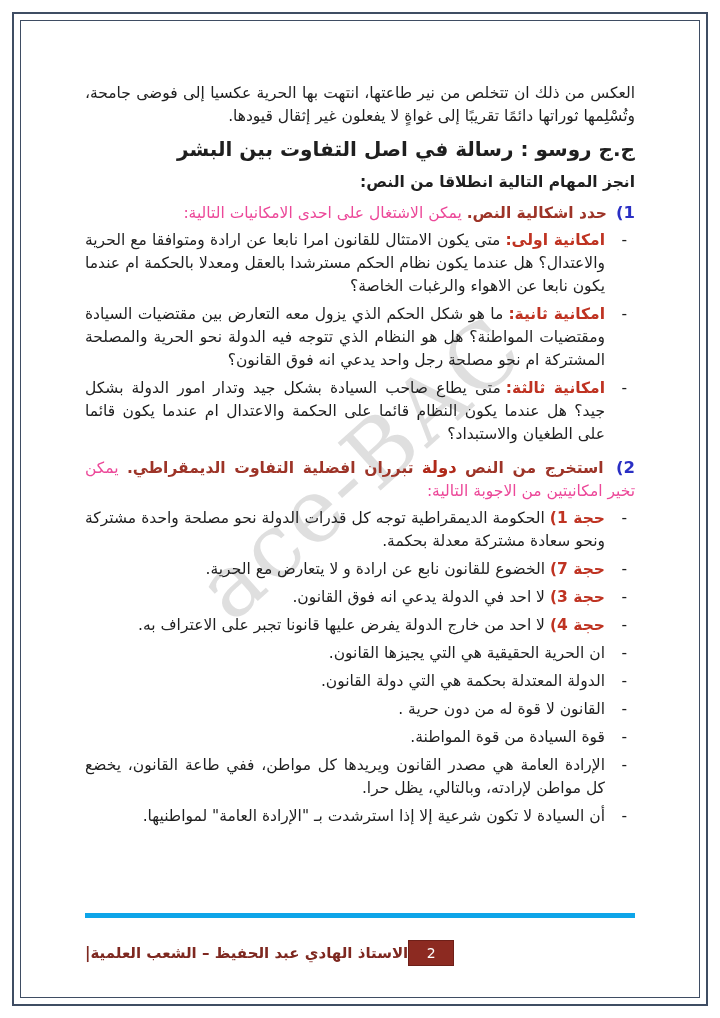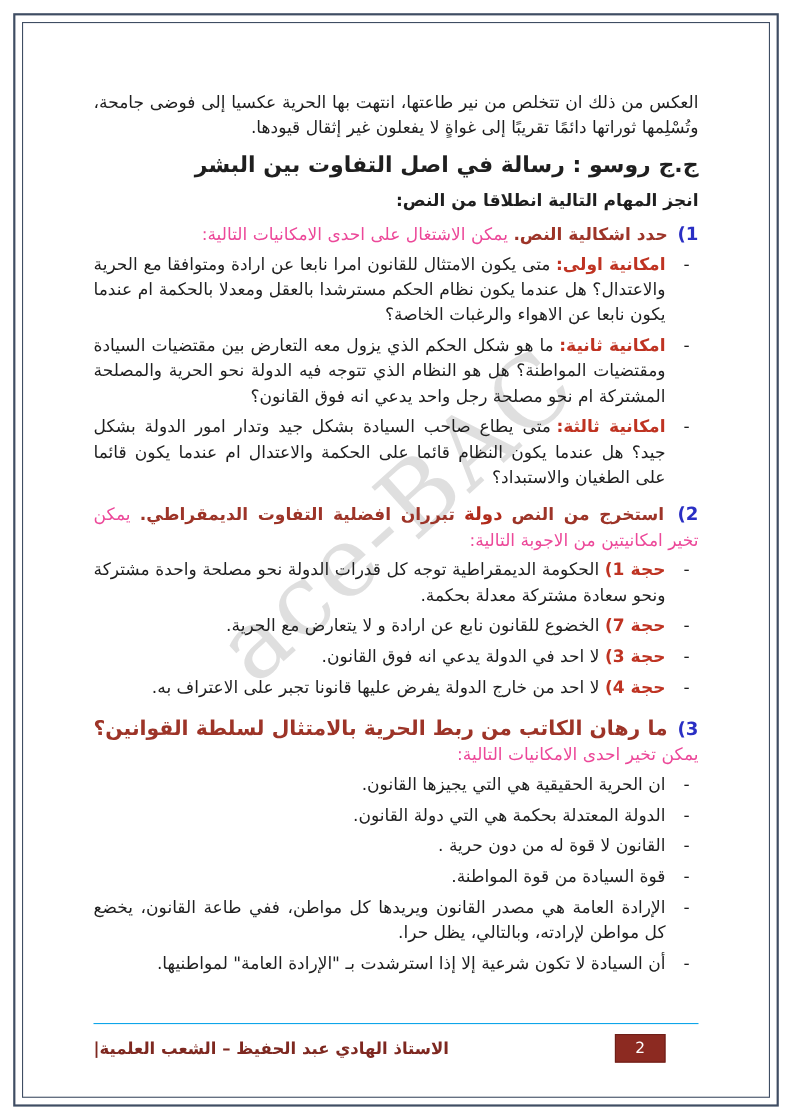--- a/index.html
+++ b/index.html
@@ -93,24 +93,24 @@
     font-weight: bold;
     margin-inline-end: 5px;
   }
   .footer {
     position: absolute;
     left: 85px;
     right: 85px;
     bottom: 52px;
     display: flex;
     flex-direction: row;
-    justify-content: space-between;
+    justify-content: flex-start;
     align-items: center;
-    border-top: 1px solid #0ea5e9;
-    padding-top: 9px;
+    border-top: 5px solid #0ea5e9;
+    padding-top: 22px;
     z-index: 1;
   }
   .footer-text {
     direction: rtl;
     font-weight: bold;
     font-size: 15px;
     color: #7e2820;
   }
   .page-num-box {
     background: #8c2a21;
@@ -181,25 +181,20 @@
       <div class="bullet">
         <span class="dash">-</span>
         <p class="btext"><span class="opt-label">حجة 3)</span><span>لا احد في الدولة يدعي انه فوق القانون.</span></p>
       </div>
       <div class="bullet">
         <span class="dash">-</span>
         <p class="btext"><span class="opt-label">حجة 4)</span><span>لا احد من خارج الدولة يفرض عليها قانونا تجبر على الاعتراف به.</span></p>
       </div>
     </div>
 
-    <p class="qhead mt-lg">
-      <span class="qnum">3)</span>
-      <span class="qtitle big">ما رهان الكاتب من ربط الحرية بالامتثال لسلطة القوانين؟</span>
-      <span class="qtail">يمكن تخير احدى الامكانيات التالية:</span>
-    </p>
     <div class="bullets">
       <div class="bullet">
         <span class="dash">-</span>
         <p class="btext"><span>ان الحرية الحقيقية هي التي يجيزها القانون.</span></p>
       </div>
       <div class="bullet">
         <span class="dash">-</span>
         <p class="btext"><span>الدولة المعتدلة بحكمة هي التي دولة القانون.</span></p>
       </div>
       <div class="bullet">

